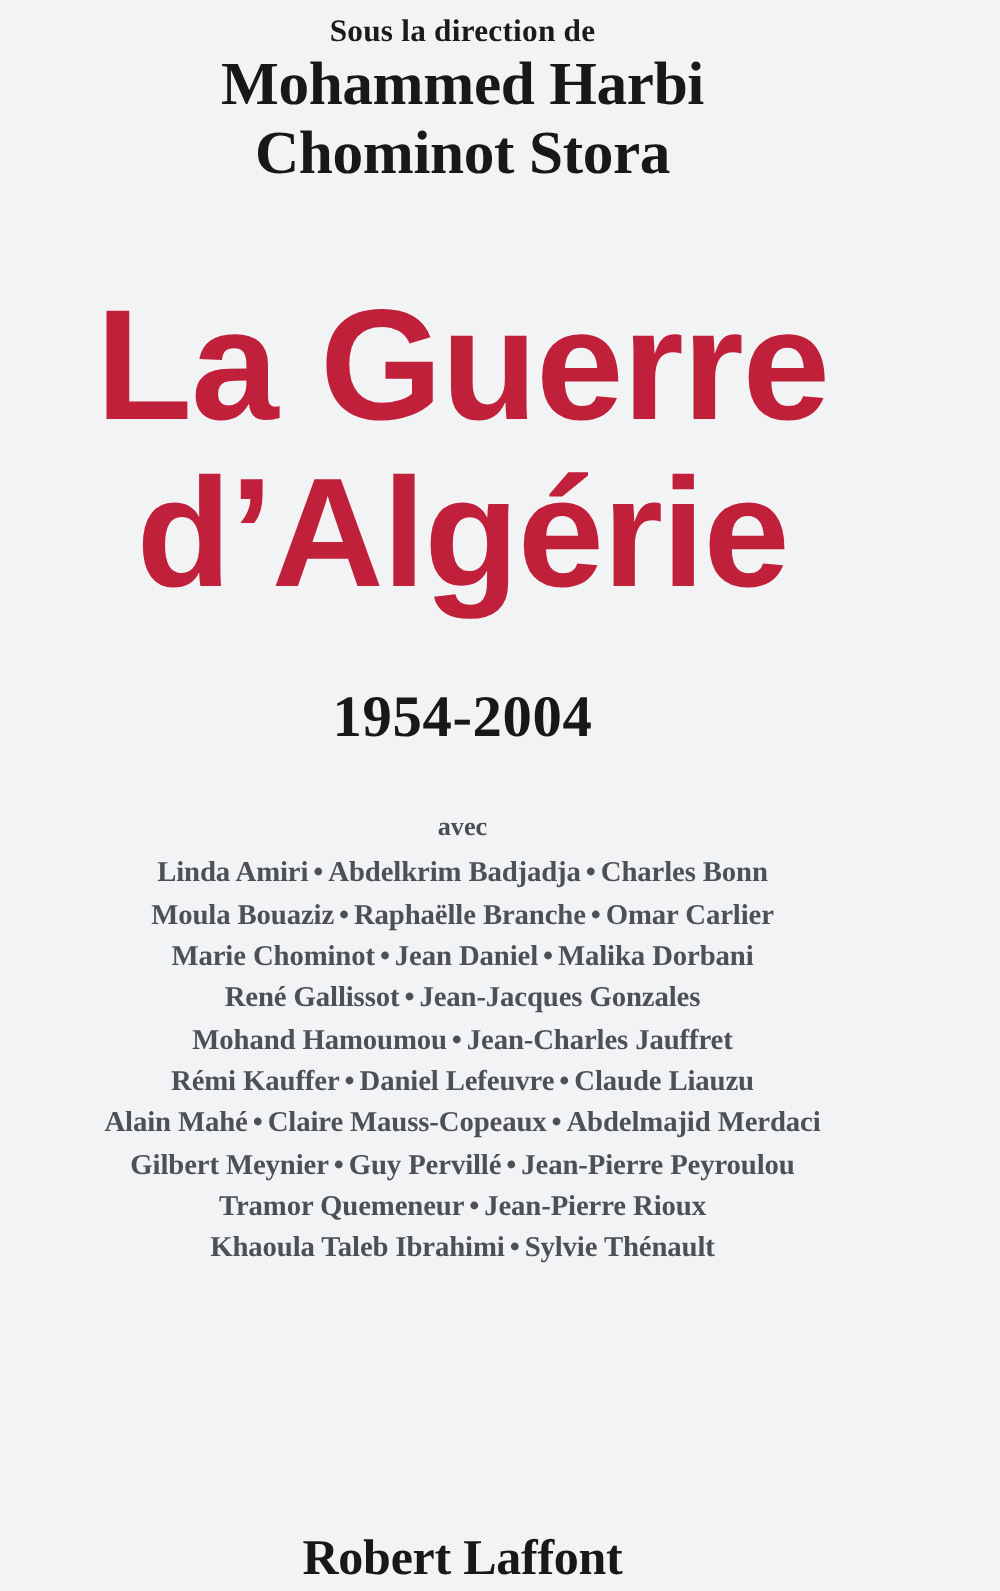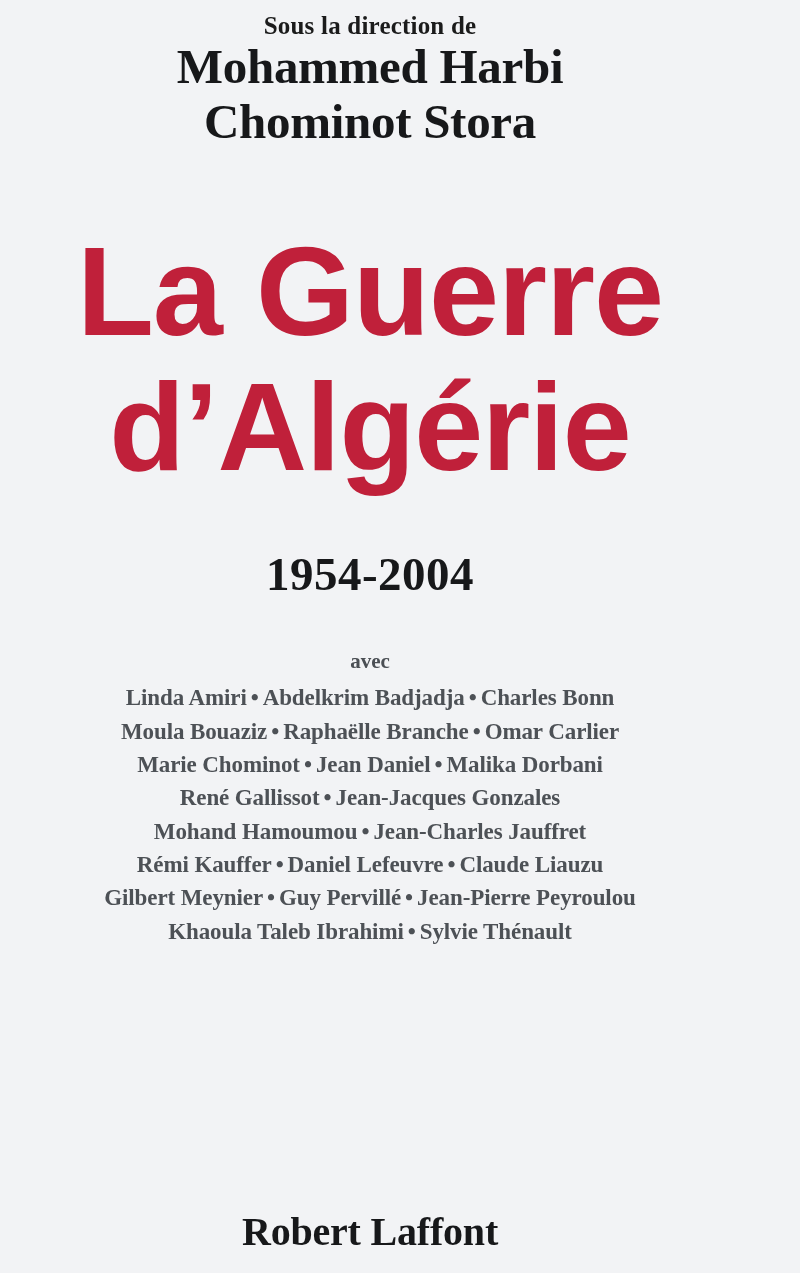--- a/index.html
+++ b/index.html
@@ -114,21 +114,21 @@
   .bullet {
     color: #4d5156;
     padding: 0 4px;
   }
 
   
   .publisher {
     position: absolute;
     left: 0;
     right: 0;
-    bottom: 18px;
+    bottom: 4px;
     text-align: center;
     font-family: "Liberation Serif", serif;
     font-weight: bold;
     font-size: 40px;
     letter-spacing: -0.2px;
     color: #17181a;
   }
 </style>
 </head>
 <body>
@@ -152,20 +152,22 @@
 
   <div class="contrib-block">
     <div class="contrib-avec">avec</div>
     <div id="contrib-lines">
         <div class="contrib-line"><span>Linda Amiri</span><span class="bullet">•</span><span>Abdelkrim Badjadja</span><span class="bullet">•</span><span>Charles Bonn</span></div>
         <div class="contrib-line"><span>Moula Bouaziz</span><span class="bullet">•</span><span>Raphaëlle Branche</span><span class="bullet">•</span><span>Omar Carlier</span></div>
         <div class="contrib-line"><span>Marie Chominot</span><span class="bullet">•</span><span>Jean Daniel</span><span class="bullet">•</span><span>Malika Dorbani</span></div>
         <div class="contrib-line"><span>René Gallissot</span><span class="bullet">•</span><span>Jean-Jacques Gonzales</span></div>
         <div class="contrib-line"><span>Mohand Hamoumou</span><span class="bullet">•</span><span>Jean-Charles Jauffret</span></div>
         <div class="contrib-line"><span>Rémi Kauffer</span><span class="bullet">•</span><span>Daniel Lefeuvre</span><span class="bullet">•</span><span>Claude Liauzu</span></div>
+        <div class="contrib-line"><span>Alain Mahé</span><span class="bullet">•</span><span>Claire Mauss-Copeaux</span><span class="bullet">•</span><span>Abdelmajid Merdaci</span></div>
         <div class="contrib-line"><span>Gilbert Meynier</span><span class="bullet">•</span><span>Guy Pervillé</span><span class="bullet">•</span><span>Jean-Pierre Peyroulou</span></div>
+        <div class="contrib-line"><span>Tramor Quemeneur</span><span class="bullet">•</span><span>Jean-Pierre Rioux</span></div>
         <div class="contrib-line"><span>Khaoula Taleb Ibrahimi</span><span class="bullet">•</span><span>Sylvie Thénault</span></div>
       </div>
   </div>
 
   <div class="publisher">Robert Laffont</div>
 
 </div>
 
 </body></html>

